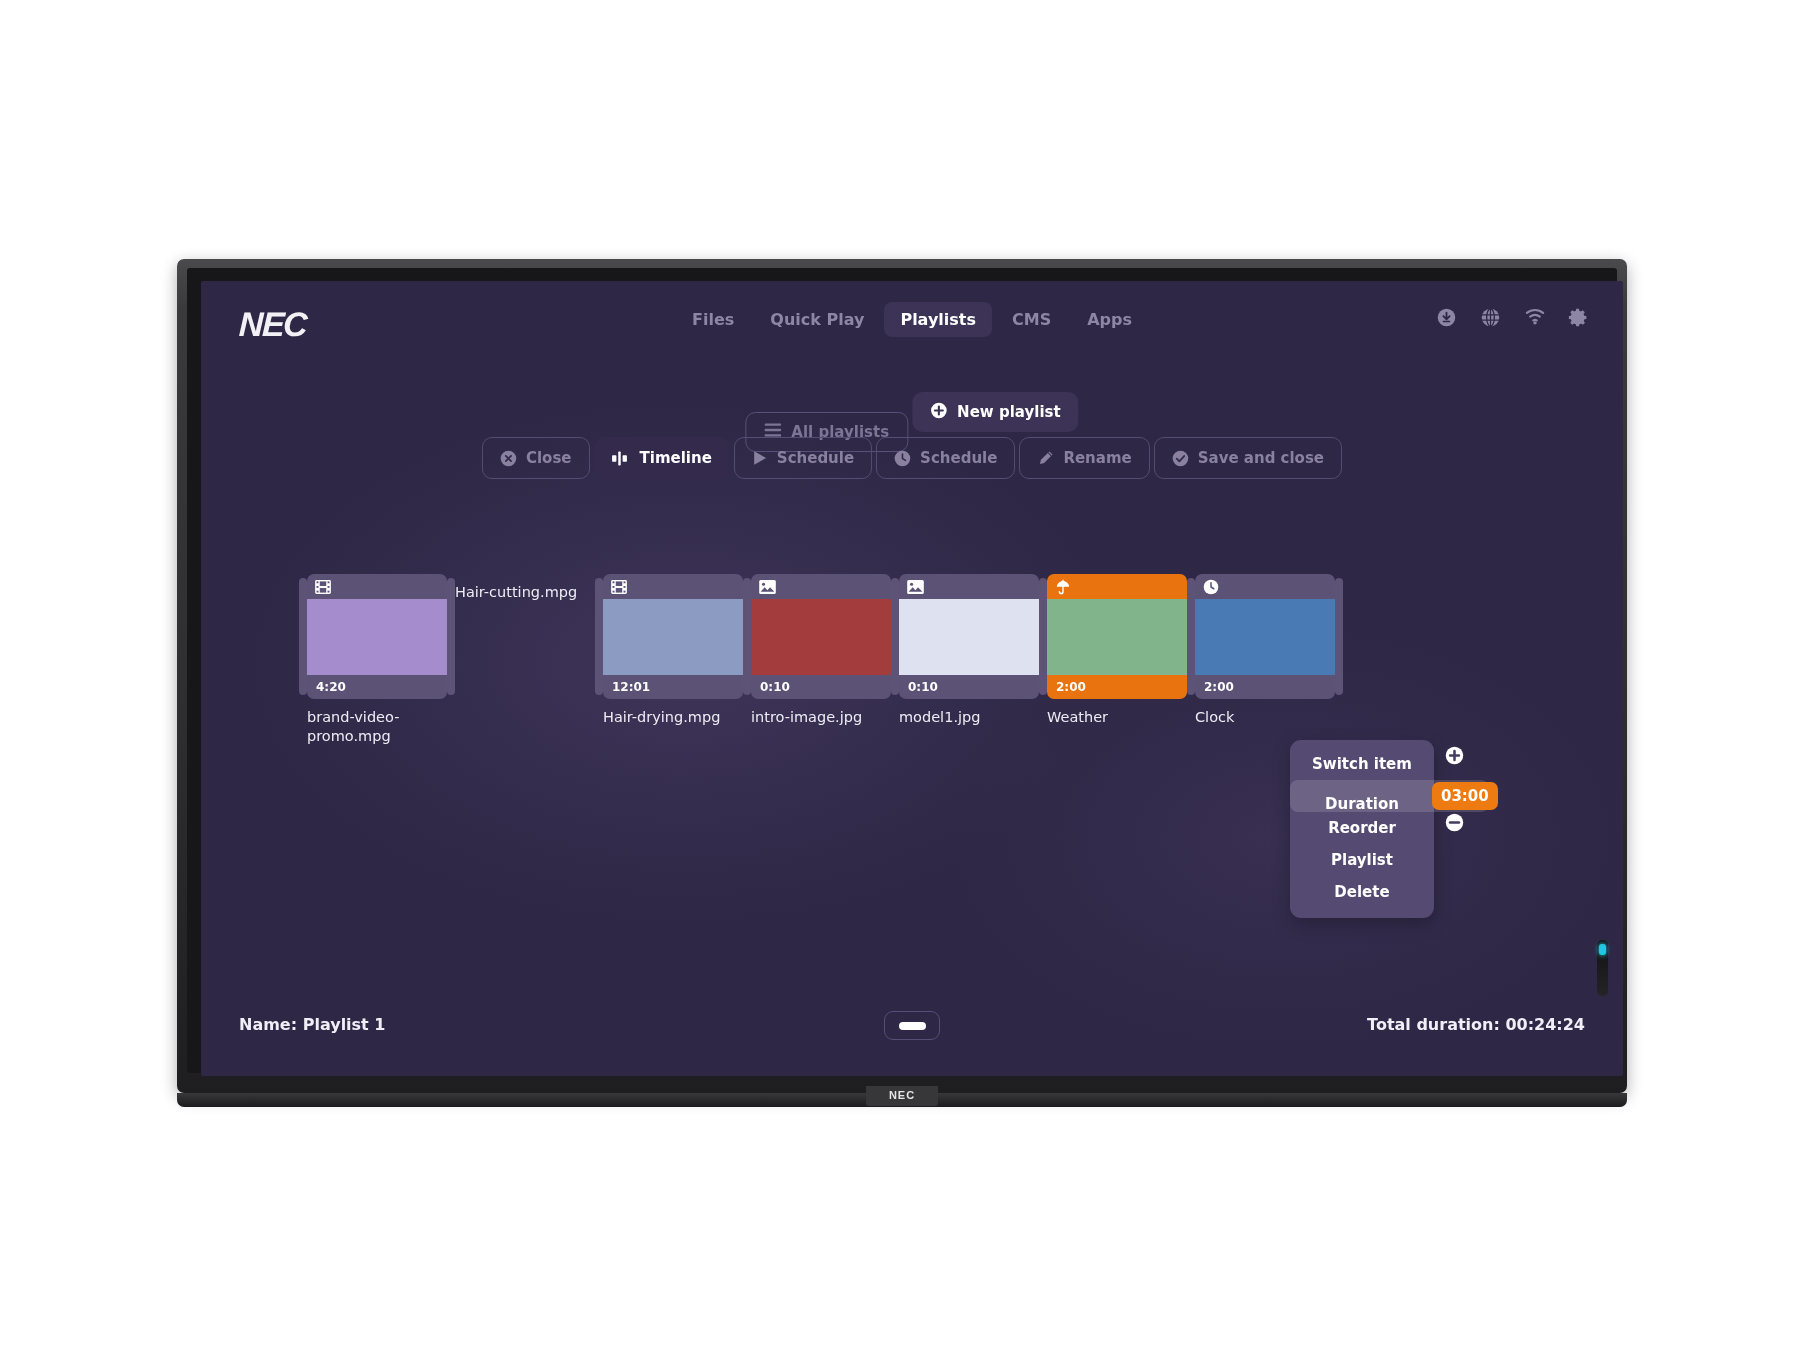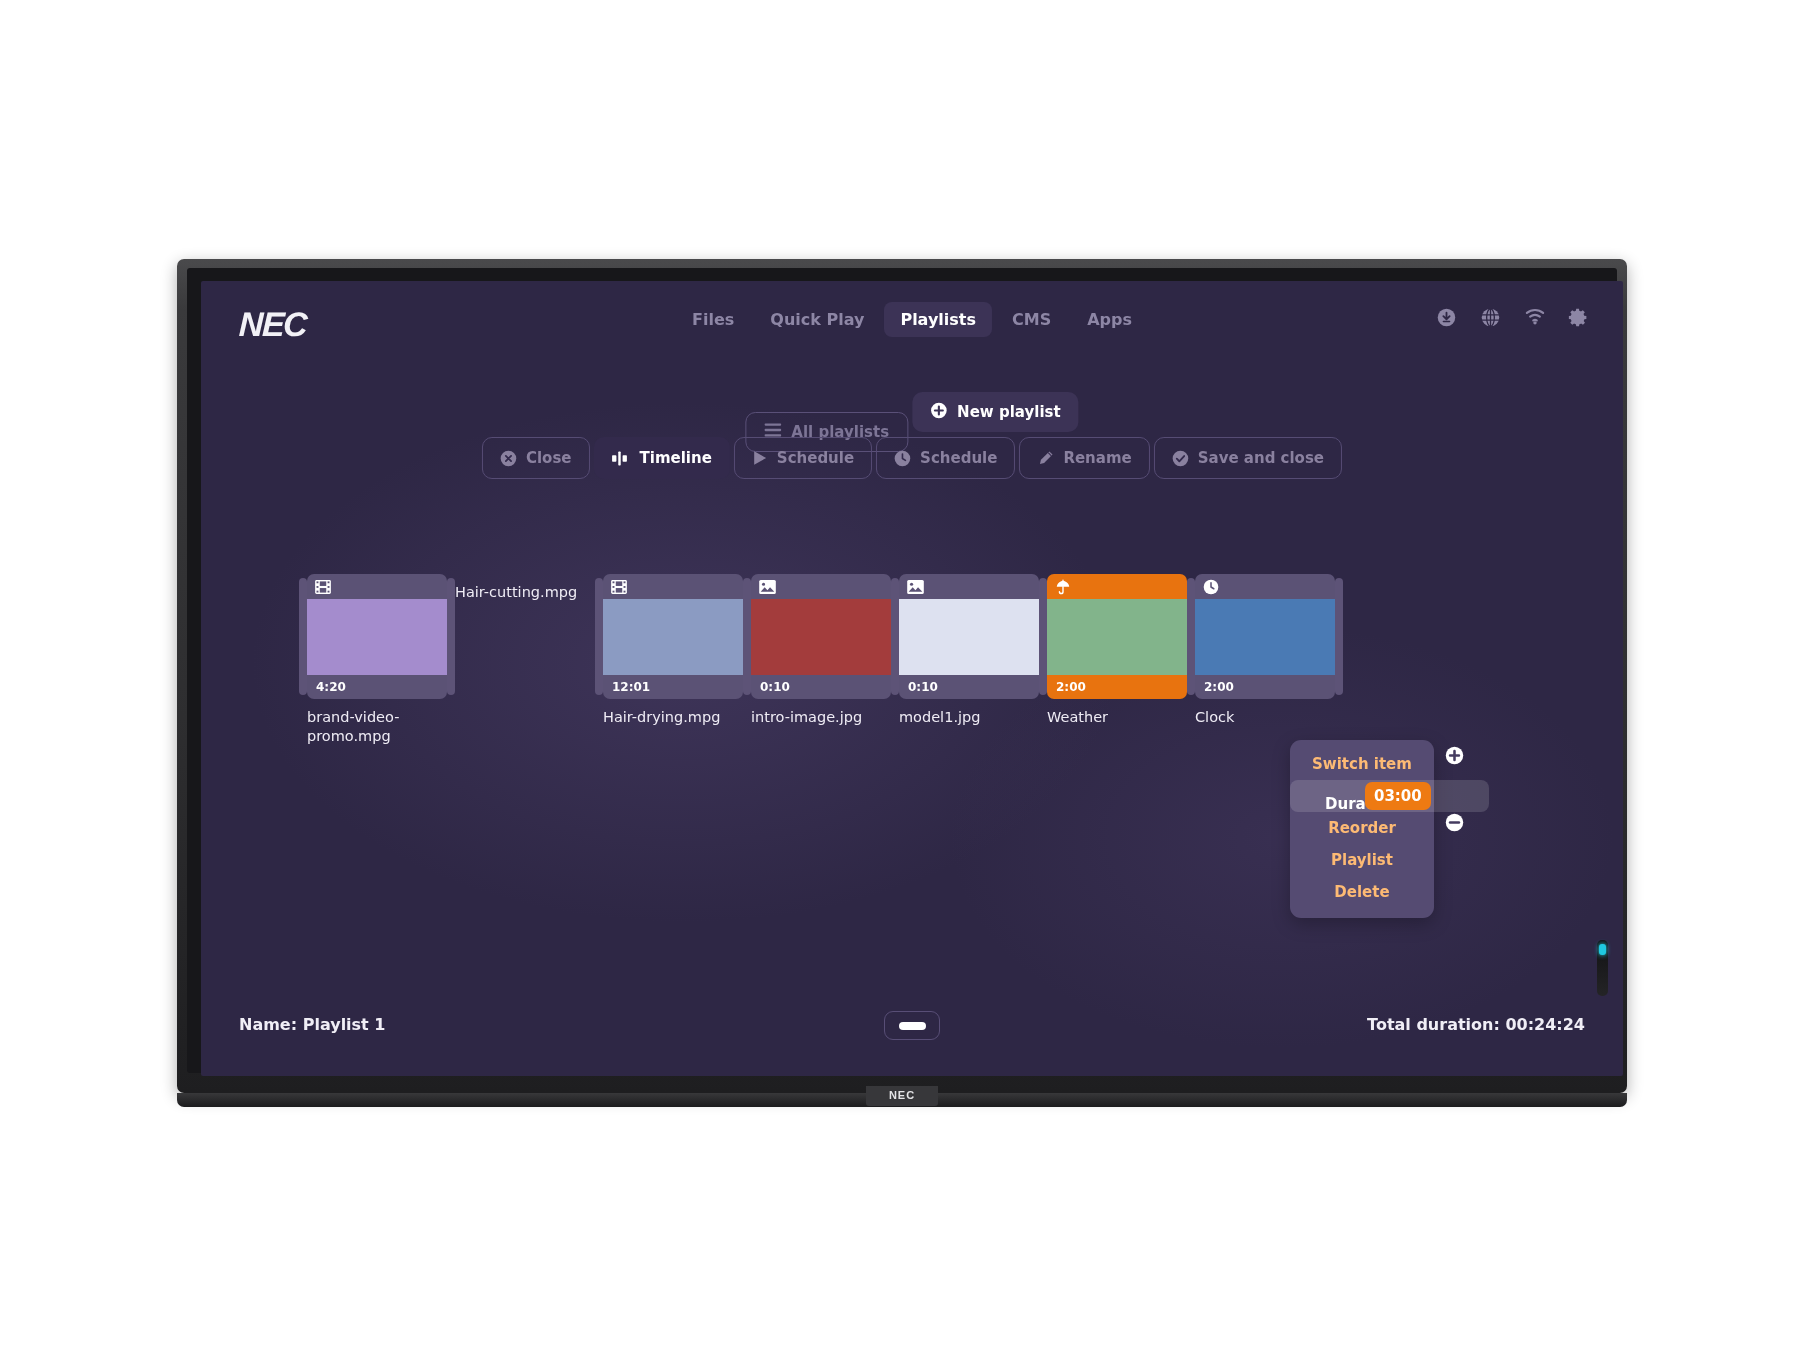--- a/index.html
+++ b/index.html
@@ -296,21 +296,21 @@
     background: #554b72;
     border-radius: 11px;
     padding: 8px 0 10px;
     box-shadow: 0 6px 18px rgba(0,0,0,0.25);
   }
   .ctx-item {
     height: 32px;
     display: flex;
     align-items: center;
     justify-content: center;
-    color: #fdba74;
+    color: #ffffff;
     font-size: 15px;
     font-weight: bold;
     font-family: "DejaVu Sans", sans-serif;
     cursor: pointer;
   }
   #ctx-dur-strip {
     position: absolute;
     left: 1089px;
     top: 499px;
     width: 199px;
@@ -328,21 +328,21 @@
     align-items: center;
     justify-content: center;
     color: #ffffff;
     font-size: 15px;
     font-weight: bold;
     font-family: "DejaVu Sans", sans-serif;
     cursor: pointer;
   }
   #ctx-dur-value {
     position: absolute;
-    left: 1164px;
+    left: 1231px;
     top: 501px;
     height: 28px;
     padding: 0 9px;
     background: #ee7a12;
     border-radius: 7px;
     display: flex;
     align-items: center;
     color: #ffffff;
     font-size: 15px;
     font-weight: bold;

